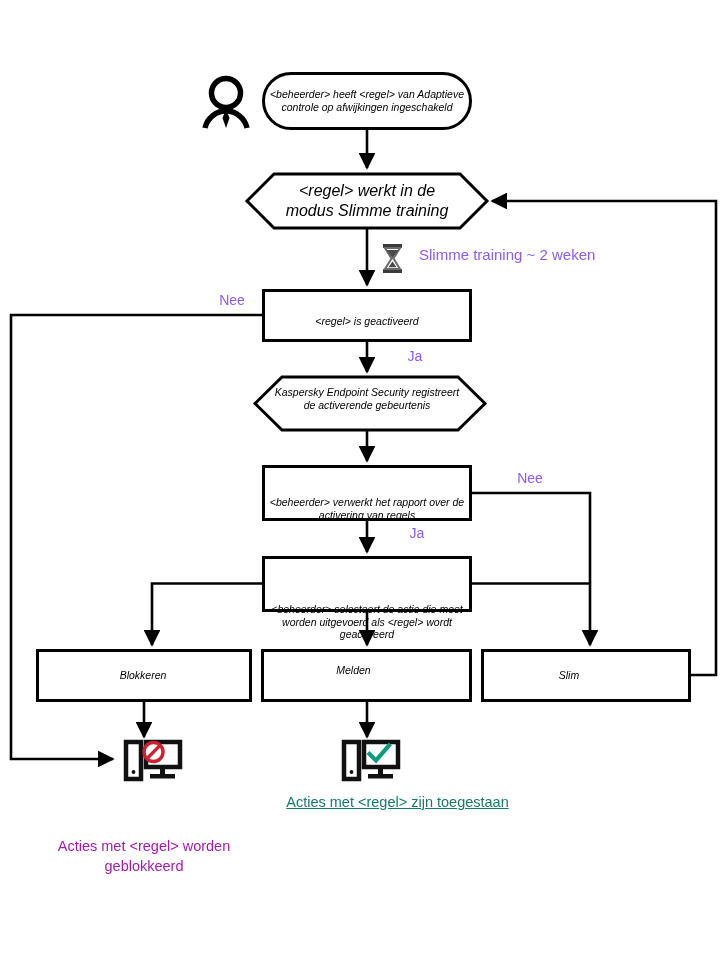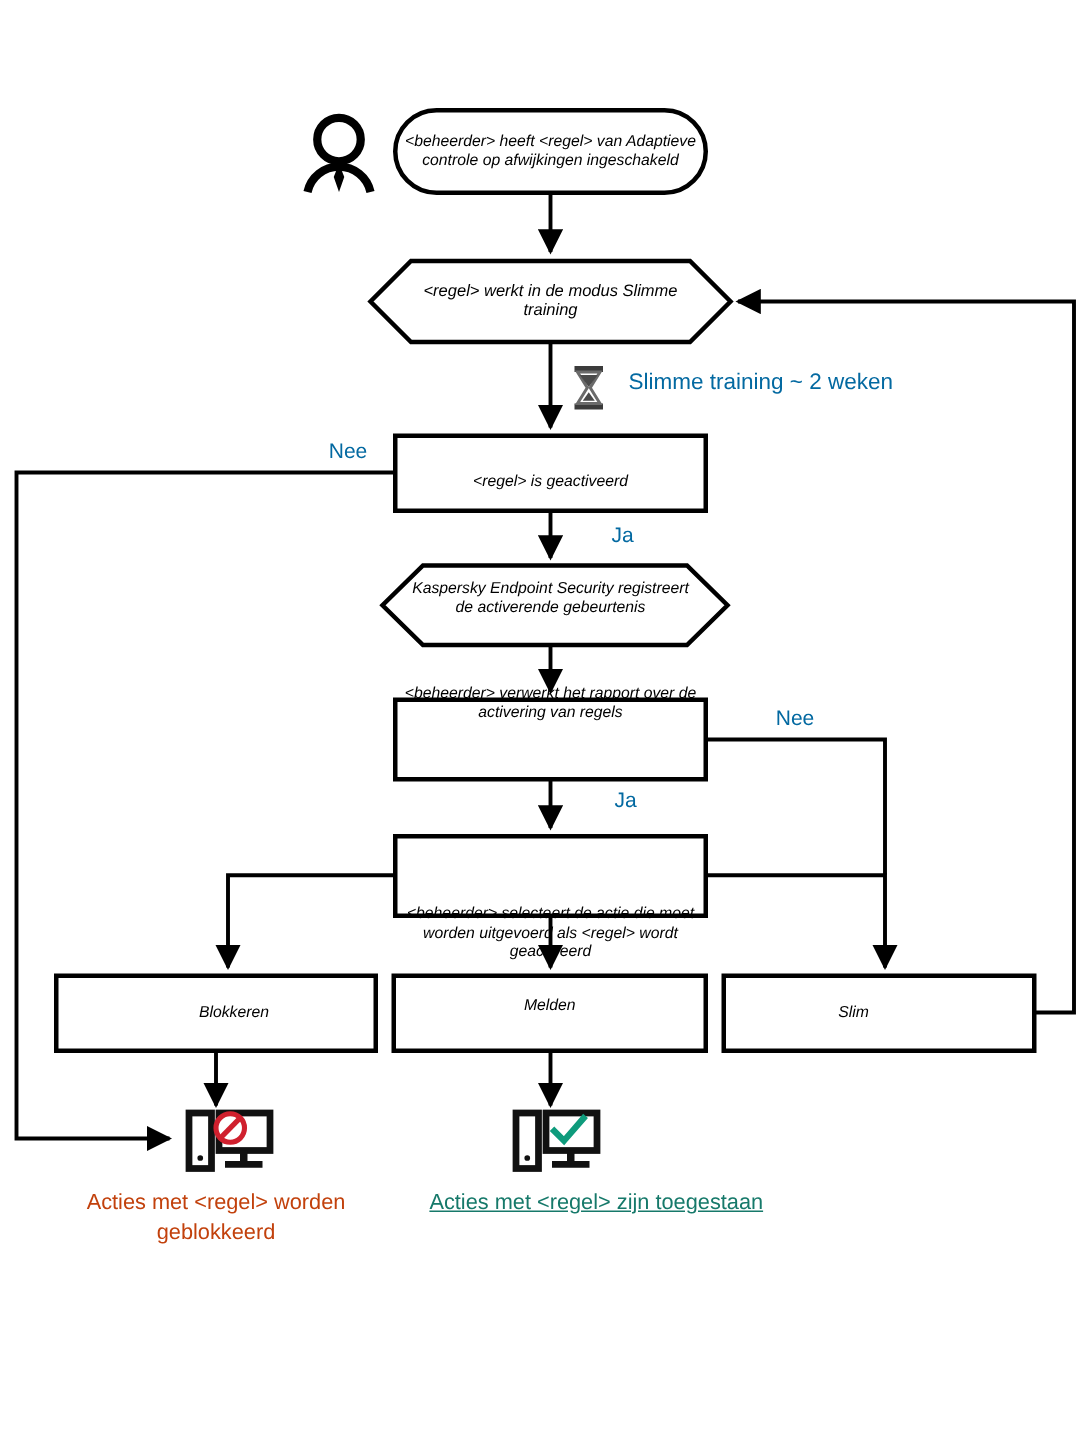--- a/index.html
+++ b/index.html
@@ -26,21 +26,21 @@
     color: #000000;
     line-height: 1.22;
     pointer-events: none;
     display: flex;
     align-items: center;
     justify-content: center;
     font-style: italic;
   }
   .edge-label {
     position: absolute;
-    color: #0369a1;
+    color: #8b5cf6;
     font-size: 14px;
     text-align: center;
     white-space: nowrap;
   }
   .caption {
     position: absolute;
     text-align: center;
     font-size: 14.5px;
     line-height: 1.35;
   }
@@ -126,41 +126,41 @@
     <circle cx="351.5" cy="772" r="1.9" fill="#111111"></circle>
     <rect x="364" y="742" width="34" height="25" fill="none" stroke="#111111" stroke-width="4.5"></rect>
     <rect x="378" y="767" width="5" height="7" fill="#111111"></rect>
     <rect x="368" y="774" width="25" height="4.5" fill="#111111"></rect>
     <path d="M 369.5 754 L 376 760.5 L 389 745.5" fill="none" stroke="#0E9B7C" stroke-width="4.2" stroke-linecap="square"></path>
   </g>
 </svg>
 
 <div class="node-text" style="left:268px; top:75px; width:198px; height:51px; font-size:10.5px;">&lt;beheerder&gt; heeft &lt;regel&gt; van Adaptieve controle op afwijkingen ingeschakeld</div>
 
-<div class="node-text" style="left:280px; top:177px; width:174px; height:48px; font-size:11px;">&lt;regel&gt; werkt in de modus Slimme training</div>
+<div class="node-text" style="left:280px; top:177px; width:174px; height:48px; font-size:16px;">&lt;regel&gt; werkt in de modus Slimme training</div>
 
 <div class="node-text" style="left:268px; top:292px; width:198px; height:58px; font-size:10.5px;">&lt;regel&gt; is geactiveerd</div>
 
 <div class="node-text" style="left:268px; top:380px; width:198px; height:38px; font-size:10.5px;">Kaspersky Endpoint Security registreert de activerende gebeurtenis</div>
 
-<div class="node-text" style="left:268px; top:445px; width:198px; height:48px; font-size:10.5px;">&lt;beheerder&gt; verwerkt het rapport over de activering van regels</div>
+<div class="node-text" style="left:268px; top:485px; width:198px; height:48px; font-size:10.5px;">&lt;beheerder&gt; verwerkt het rapport over de activering van regels</div>
 
 <div class="node-text" style="left:268px; top:592px; width:198px; height:60px; font-size:10.5px;">&lt;beheerder&gt; selecteert de actie die moet  worden uitgevoerd als &lt;regel&gt; wordt geactiveerd</div>
 
-<div class="node-text" style="left:52px; top:653px; width:208px; height:45px; font-size:10.5px;">Blokkeren</div>
+<div class="node-text" style="left:39px; top:653px; width:208px; height:45px; font-size:10.5px;">Blokkeren</div>
 
-<div class="node-text" style="left:265px; top:653px; width:203px; height:35px; font-size:10.5px;">Melden</div>
+<div class="node-text" style="left:252px; top:653px; width:203px; height:35px; font-size:10.5px;">Melden</div>
 
 <div class="node-text" style="left:485px; top:653px; width:168px; height:45px; font-size:10.5px;">Slim</div>
 
 <div class="edge-label" style="left:214px; top:292px; width:36px;">Nee</div>
 
 <div class="edge-label" style="left:402px; top:348px; width:26px;">Ja</div>
 
 <div class="edge-label" style="left:512px; top:470px; width:36px;">Nee</div>
 
 <div class="edge-label" style="left:404px; top:525px; width:26px;">Ja</div>
 
 <div class="edge-label" style="left:419px; top:246px; font-size:15px;">Slimme training ~ 2 weken</div>
 
-<div class="caption" style="left:44px; top:793px; width:200px; color:#c2410c;">Acties met &lt;regel&gt; worden geblokkeerd</div>
+<div class="caption" style="left:44px; top:837px; width:200px; color:#a21caf;">Acties met &lt;regel&gt; worden geblokkeerd</div>
 
 <div class="caption" style="left:280px; top:793px; width:235px; color:#16796A;text-decoration:underline;">Acties met &lt;regel&gt; zijn toegestaan</div>
 
 </body></html>

